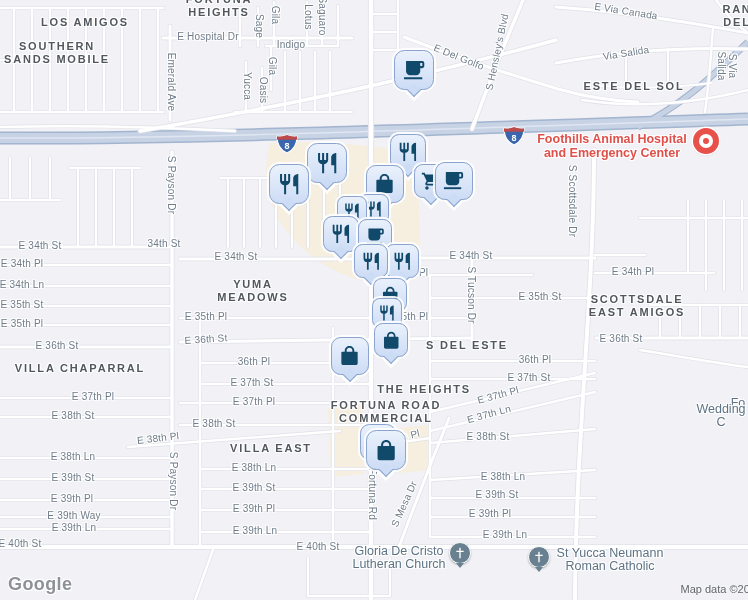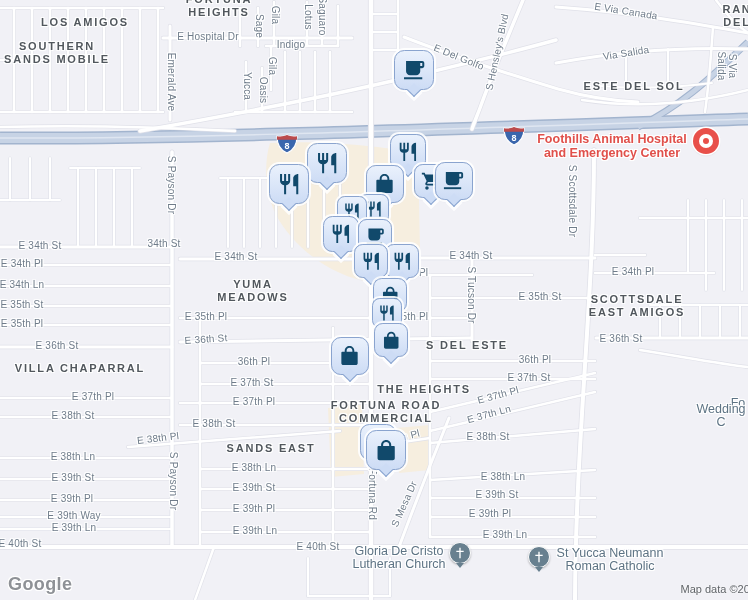--- a/index.html
+++ b/index.html
@@ -353,21 +353,21 @@
 DEL</div>
       <div class="lbl area" style="left: 253px; top: 291px; transform: translate(-50%, -50%);">YUMA
 MEADOWS</div>
       <div class="lbl area" style="left: 637px; top: 306px; transform: translate(-50%, -50%);">SCOTTSDALE
 EAST AMIGOS</div>
       <div class="lbl area" style="left: 449px; top: 345px; transform: translate(-50%, -50%); margin-left: 18px;">S DEL ESTE</div>
       <div class="lbl area" style="left: 80px; top: 368px; transform: translate(-50%, -50%);">VILLA CHAPARRAL</div>
       <div class="lbl area" style="left: 424px; top: 389px; transform: translate(-50%, -50%);">THE HEIGHTS</div>
       <div class="lbl area" style="left: 386px; top: 412px; transform: translate(-50%, -50%);">FORTUNA ROAD
 COMMERCIAL</div>
-      <div class="lbl area" style="left: 271px; top: 448px; transform: translate(-50%, -50%);">SANDS EAST</div>
+      <div class="lbl area" style="left: 271px; top: 448px; transform: translate(-50%, -50%);">VILLA EAST</div>
       <div class="lbl street" style="left: 208px; top: 36px; transform: translate(-50%, -50%);">E Hospital Dr</div>
       <div class="lbl street" style="left: 291px; top: 44px; transform: translate(-50%, -50%);">Indigo</div>
       <div class="lbl street" style="left: 171px; top: 82px; transform: translate(-50%, -50%) rotate(90deg);">Emerald Ave</div>
       <div class="lbl street" style="left: 259px; top: 26px; transform: translate(-50%, -50%) rotate(90deg);">Sage</div>
       <div class="lbl street" style="left: 275px; top: 15px; transform: translate(-50%, -50%) rotate(90deg);">Gila</div>
       <div class="lbl street" style="left: 308px; top: 17px; transform: translate(-50%, -50%) rotate(90deg);">Lotus</div>
       <div class="lbl street" style="left: 322px; top: 16px; transform: translate(-50%, -50%) rotate(90deg);">Saguaro</div>
       <div class="lbl street" style="left: 247px; top: 86px; transform: translate(-50%, -50%) rotate(90deg);">Yucca</div>
       <div class="lbl street" style="left: 272px; top: 66px; transform: translate(-50%, -50%) rotate(90deg);">Gila</div>
       <div class="lbl street" style="left: 263px; top: 90px; transform: translate(-50%, -50%) rotate(90deg);">Oasis</div>

